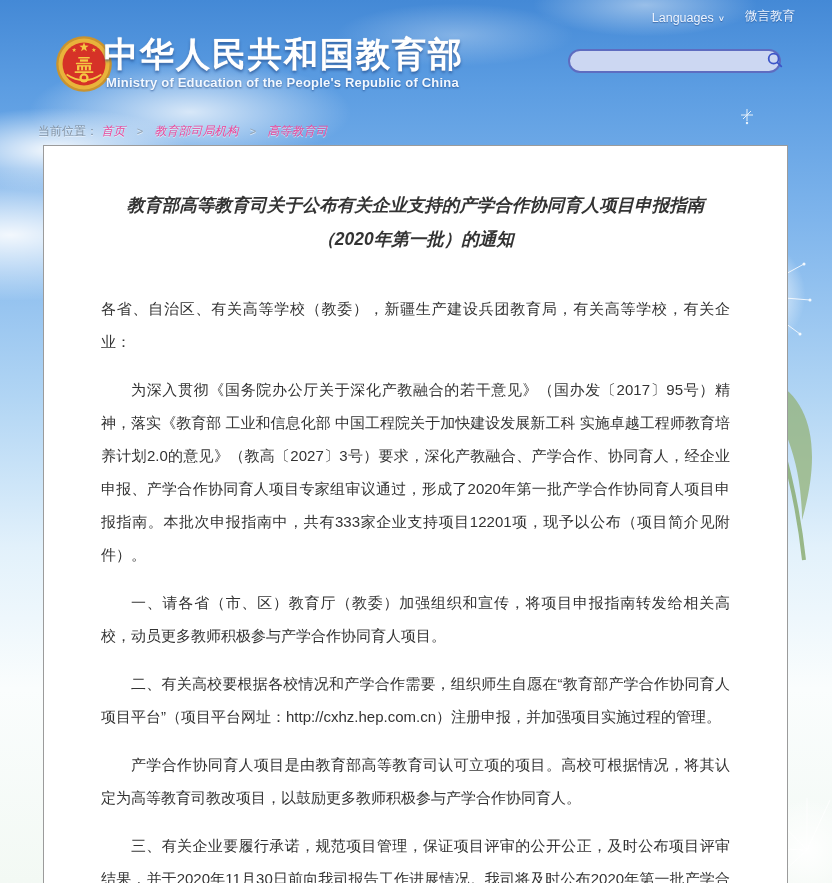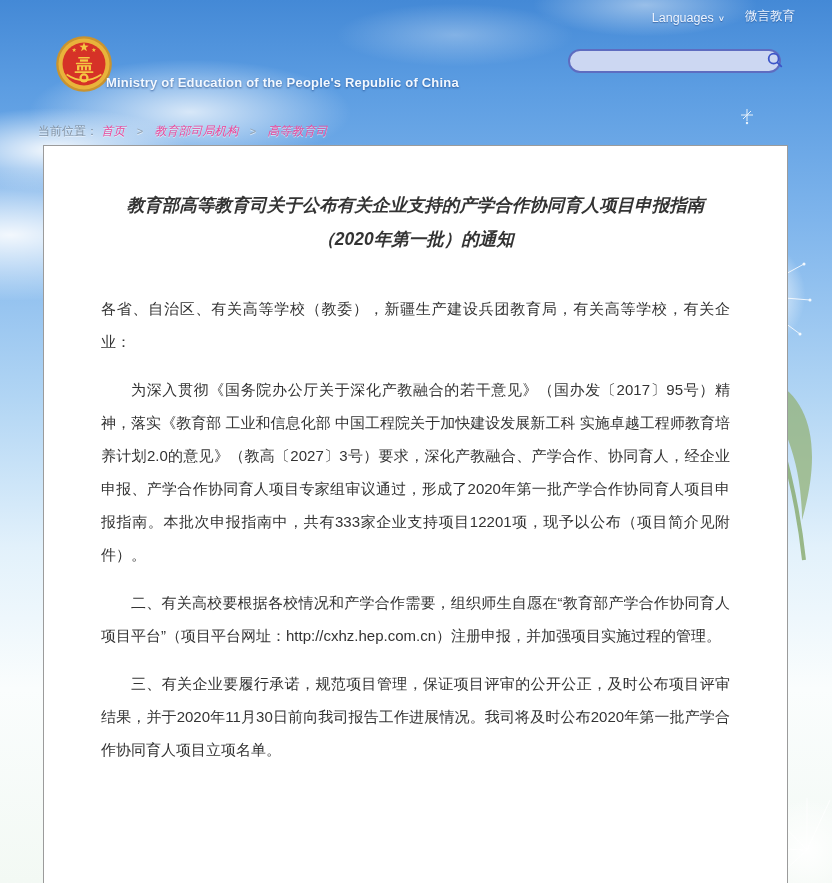--- a/index.html
+++ b/index.html
@@ -175,20 +175,21 @@
         <rect x="55" y="54.5" width="3" height="6.5" fill="#d63227"></rect>
         <rect x="34" y="62.5" width="32" height="3"></rect>
       </g>
 
       <circle cx="50" cy="74" r="8" fill="#f5c843"></circle>
       <circle cx="50" cy="74" r="4" fill="#d63227"></circle>
       <path d="M20 68 Q 50 88 80 68" stroke="#f5c843" stroke-width="3" fill="none"></path>
     </svg>
   </a>
 
+  <div class="site-title-cn">中华人民共和国教育部</div>
   <div class="site-title-en">Ministry of Education of the People's Republic of China</div>
 
   <div class="top-links">
     <a><span>Languages</span><span class="chev">∨</span></a>
     <a>微言教育</a>
   </div>
 
   <div class="search-box">
     <input class="search-input" type="text" style="">
     <button class="search-btn">
@@ -208,17 +209,19 @@
   <span class="sep">&gt;</span>
   <a>高等教育司</a>
 </div>
 
 <div class="panel">
   <div class="doc-title">教育部高等教育司关于公布有关企业支持的产学合作协同育人项目申报指南（2020年第一批）的通知</div>
 
   <div class="doc-body">
     <p class="salutation">各省、自治区、有关高等学校（教委），新疆生产建设兵团教育局，有关高等学校，有关企业：</p>
     <p class="indent">为深入贯彻《国务院办公厅关于深化产教融合的若干意见》（国办发〔2017〕95号）精神，落实《教育部 工业和信息化部 中国工程院关于加快建设发展新工科 实施卓越工程师教育培养计划2.0的意见》（教高〔2027〕3号）要求，深化产教融合、产学合作、协同育人，经企业申报、产学合作协同育人项目专家组审议通过，形成了2020年第一批产学合作协同育人项目申报指南。本批次申报指南中，共有333家企业支持项目12201项，现予以公布（项目简介见附件）。</p>
+    <p class="indent">一、请各省（市、区）教育厅（教委）加强组织和宣传，将项目申报指南转发给相关高校，动员更多教师积极参与产学合作协同育人项目。</p>
     <p class="indent">二、有关高校要根据各校情况和产学合作需要，组织师生自愿在“教育部产学合作协同育人项目平台”（项目平台网址：http://cxhz.hep.com.cn）注册申报，并加强项目实施过程的管理。</p>
+    <p class="indent">产学合作协同育人项目是由教育部高等教育司认可立项的项目。高校可根据情况，将其认定为高等教育司教改项目，以鼓励更多教师积极参与产学合作协同育人。</p>
     <p class="indent">三、有关企业要履行承诺，规范项目管理，保证项目评审的公开公正，及时公布项目评审结果，并于2020年11月30日前向我司报告工作进展情况。我司将及时公布2020年第一批产学合作协同育人项目立项名单。</p>
 
   </div>
 </div>
 
 </body></html>

